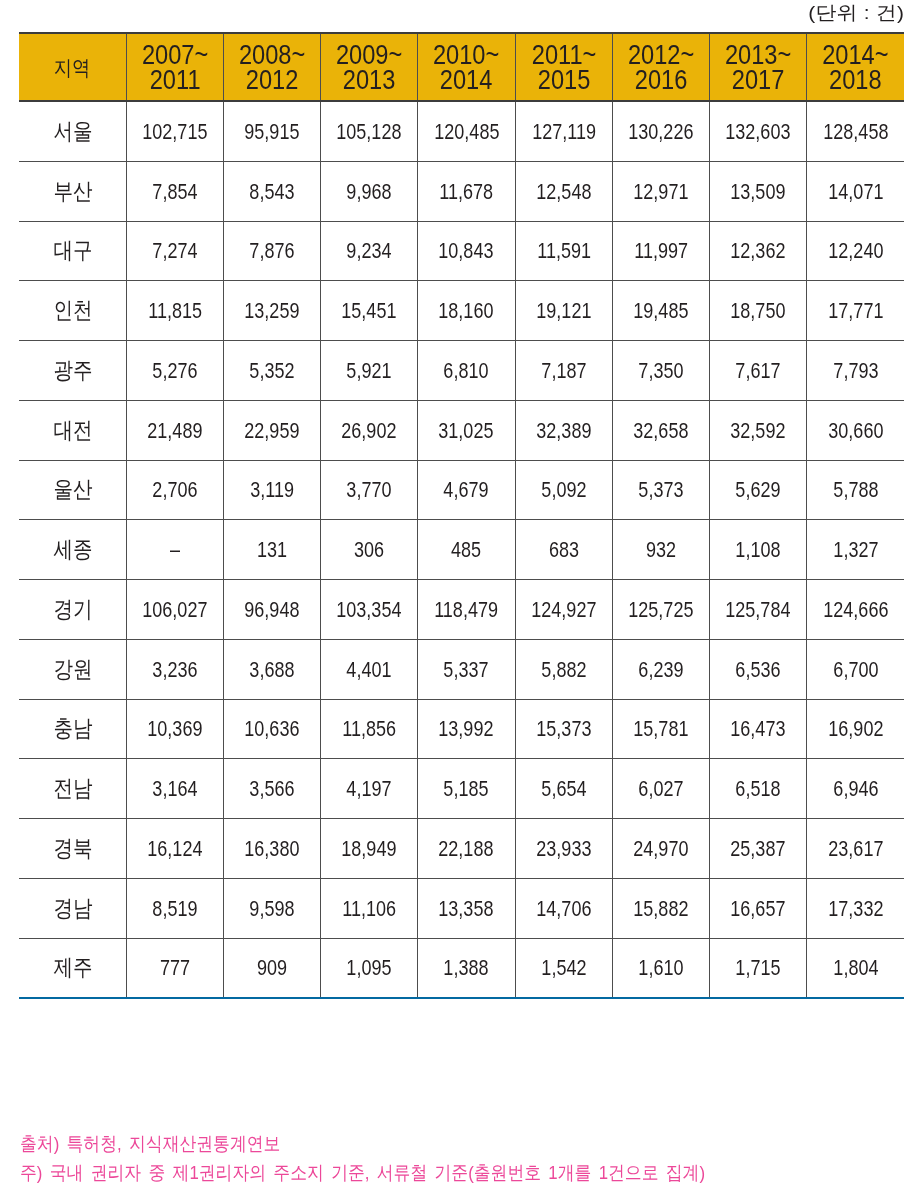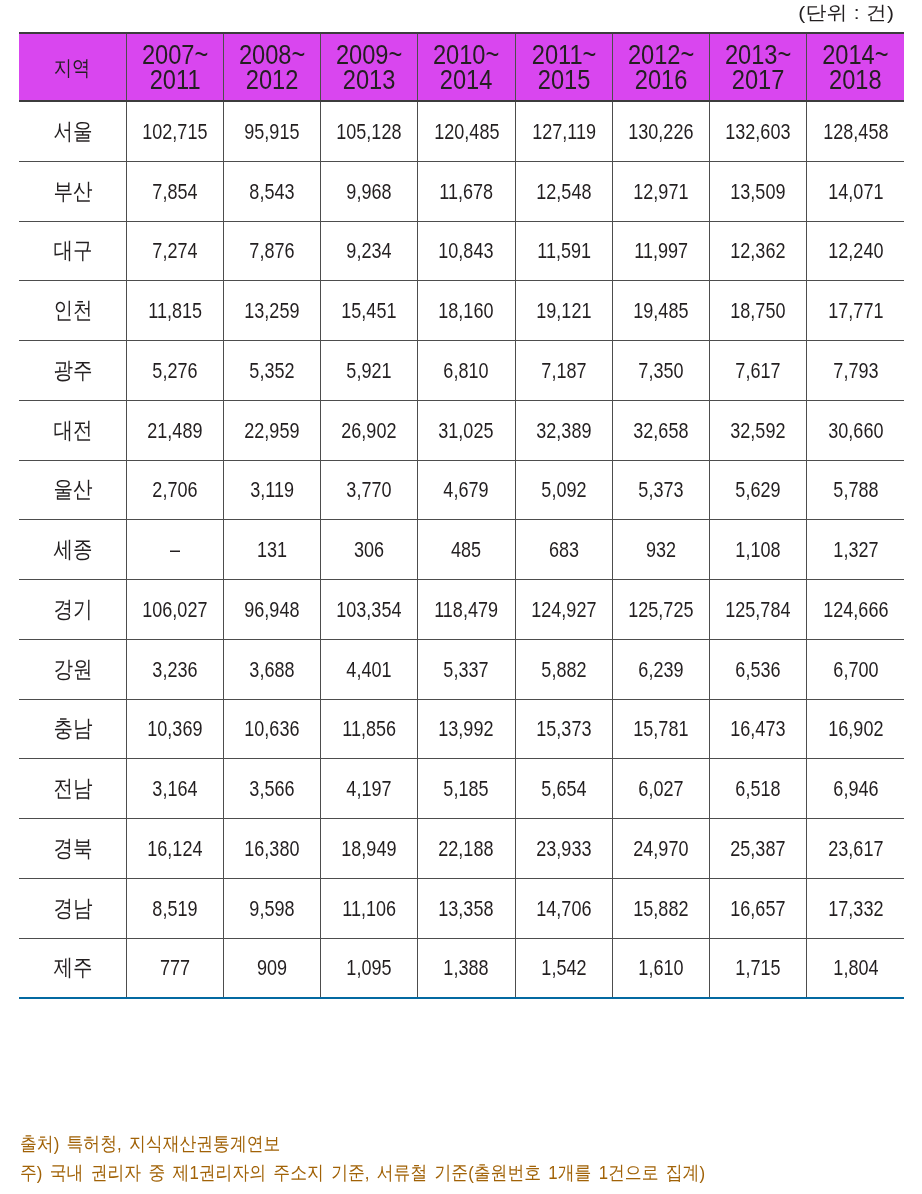--- a/index.html
+++ b/index.html
@@ -15,21 +15,21 @@
     color: #231f20;
   }
   .page {
     position: relative;
     width: 922px;
     height: 1194px;
     overflow: hidden;
   }
   .unit-note {
     position: absolute;
-    right: 28px;
+    right: 18px;
     top: 3px;
     font-size: 19px;
     line-height: 20px;
     color: #231f20;
     letter-spacing: 0.2px;
     white-space: nowrap;
   }
   table.data-table {
     position: absolute;
     left: 19px;
@@ -76,21 +76,21 @@
     display: inline-block;
     transform: scaleX(0.85);
     position: relative;
     left: 1px;
   }
   table.data-table th.hdr-region span.hdr-line {
     display: inline-block;
     transform: scaleX(0.87);
   }
   table.data-table thead th {
-    background: #d946ef;
+    background: #eab308;
     height: 65px;
     padding-top: 1px;
     border-top: 2px solid #3c3c3c;
     border-bottom: 2px solid #3c3c3c;
     line-height: 25px;
   }
   table.data-table tbody td {
     height: 58.76px;
   }
   table.data-table tbody tr:last-child td {
@@ -106,21 +106,21 @@
   }
   .col-region { width: 107px; }
   .col-year { width: 97.25px; }
   .hdr-line { display: block; }
   .footnotes {
     position: absolute;
     left: 20px;
     top: 1129px;
     font-size: 19px;
     line-height: 29px;
-    color: #a16207;
+    color: #ec4899;
   }
   .footnotes div { white-space: nowrap; }
   .fn-text {
     display: inline-block;
     transform: scaleX(0.885);
     transform-origin: left center;
     word-spacing: 3px;
   }
   .unit-note span.unit-text {
     display: inline-block;

